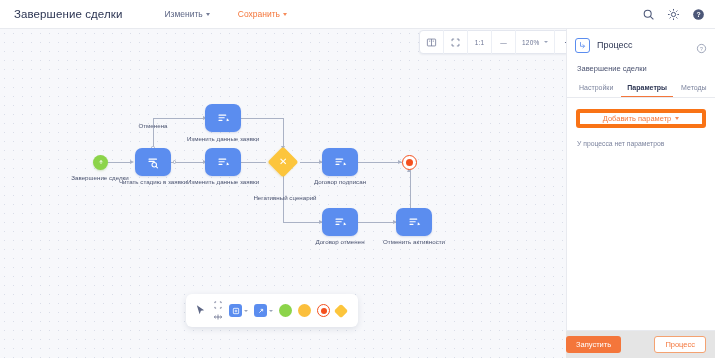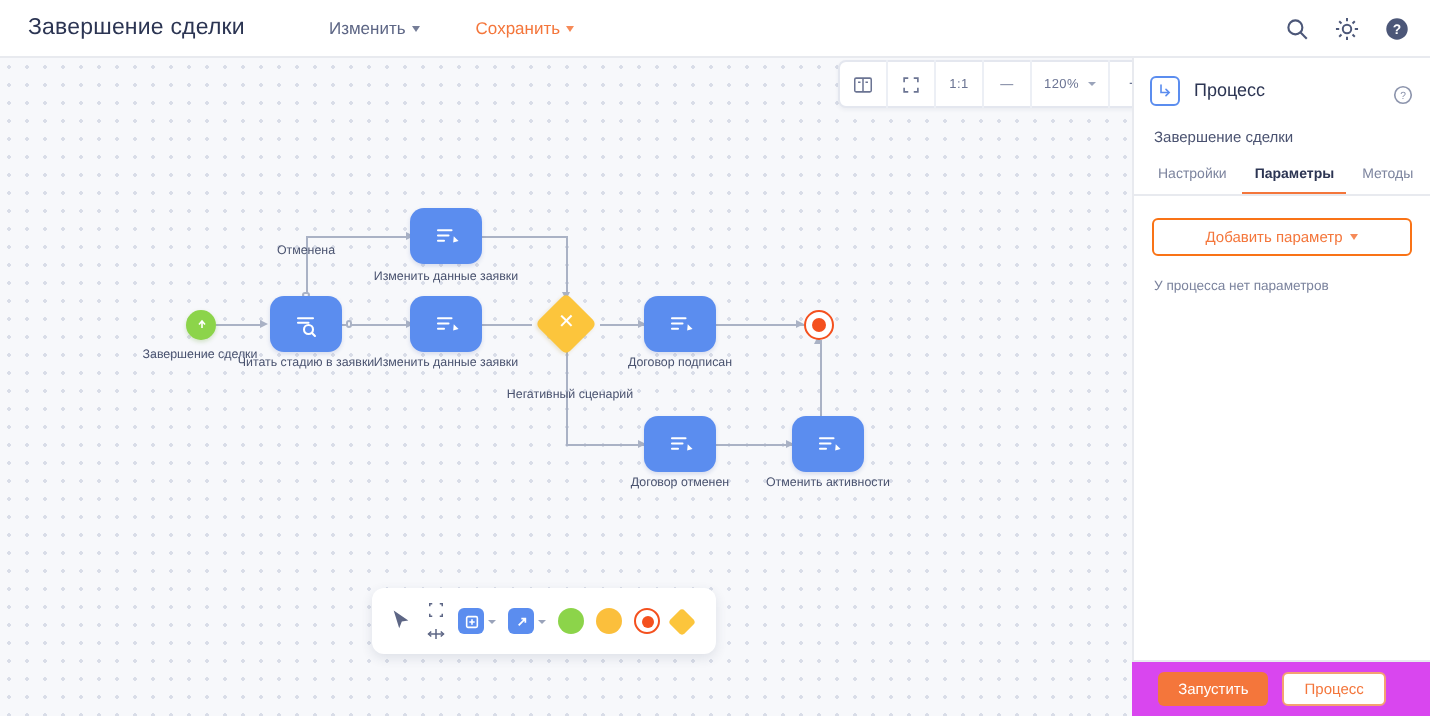--- a/index.html
+++ b/index.html
@@ -165,32 +165,32 @@
   .tabs {
     display: flex; align-items: flex-end; padding: 0 6px; gap: 2px;
     border-bottom: 1px solid #e8eaef;
   }
   .tab {
     font-size: 7px; color: #7c849e; padding: 2px 6px 5px 6px; cursor: pointer;
     border-bottom: 1.6px solid transparent; white-space: nowrap;
   }
   .tab.active { color: #2c3553; font-weight: bold; border-bottom-color: #f4763b; }
   .add-param {
-    margin: 11px 9px 0 9px; height: 19px; border: 1px solid #f97316;
+    margin: 11px 9px 0 9px; height: 19px; border: 4px solid #f97316;
     border-radius: 3px; color: #f4763b; font-size: 7.5px;
     display: flex; align-items: center; justify-content: center; gap: 4px;
     cursor: pointer; background: #fff;
   }
   .panel-empty { font-size: 6.8px; color: #7c849e; padding: 12px 10px 0 10px; }
 
   
   .footer {
     position: absolute; right: 0; bottom: 0; width: 149px; height: 28px;
-    background: #d946ef; border-top: 1px solid #e8eaef;
-    display: flex; align-items: center; justify-content: center; gap: 7px;
+    background: #e5e5e5; border-top: 1px solid #e8eaef;
+    display: flex; align-items: center; justify-content: space-between; gap: 7px;
     padding-right: 9px;
   }
   .btn-primary {
     background: #f4763b; color: #fff; font-size: 7.5px; border: none;
     border-radius: 3px; height: 17px; padding: 0 10px; cursor: pointer;
     font-family: inherit;
   }
   .btn-ghost {
     background: #fff; color: #f4763b; font-size: 7.5px;
     border: 1px solid #f4a271; border-radius: 3px; height: 17px; padding: 0 10px;

